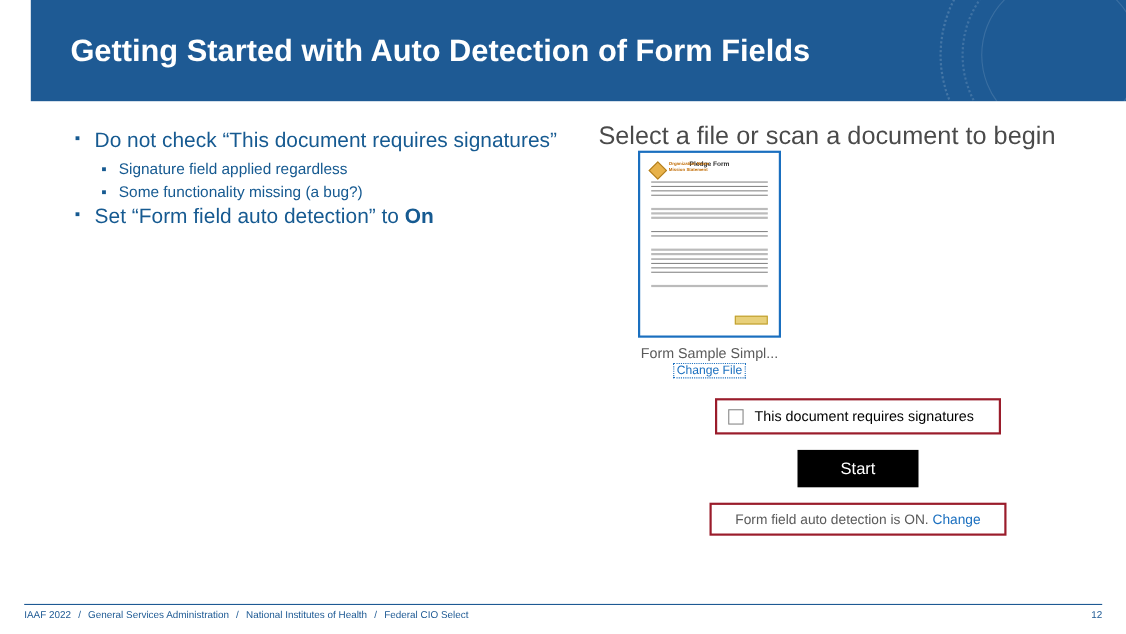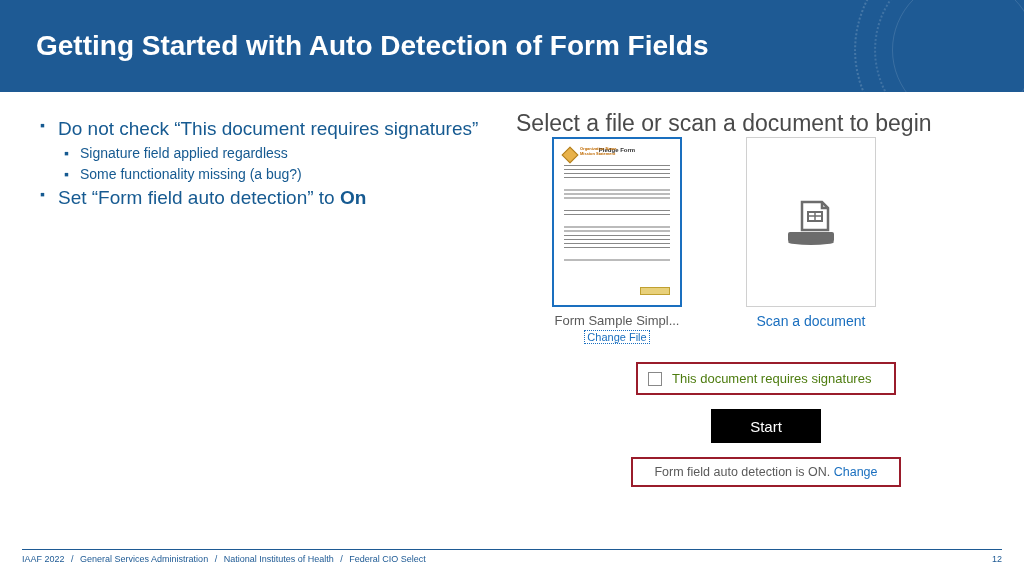--- a/index.html
+++ b/index.html
@@ -1,17 +1,17 @@
 <!DOCTYPE html>
 <html><head>
 <meta charset="utf-8">
 <style>
   * { box-sizing: border-box; margin: 0; padding: 0; }
   html, body { width: 1024px; height: 576px; font-family: Arial, Helvetica, sans-serif; background: #fff; overflow: hidden; }
-  .slide { width: 1024px; height: 576px; position: relative; }
+  .slide { width: 1024px; height: 576px; position: relative; padding-left: 28px; }
   .header { background: #1e5a94; height: 92px; padding: 30px 0 0 36px; position: relative; overflow: hidden; }
   .header-title { color: #fff; font-size: 28px; font-weight: bold; }
   .seal { position: absolute; right: -50px; top: -60px; width: 220px; height: 220px; border-radius: 50%; border: 2px dotted rgba(255,255,255,0.35); opacity: 0.5; }
   .seal::before { content:""; position:absolute; inset:18px; border-radius:50%; border:2px dotted rgba(255,255,255,0.3); }
   .seal::after { content:""; position:absolute; inset:36px; border-radius:50%; border:1px solid rgba(255,255,255,0.25); }
   .body { display: flex; padding: 24px 8px 0 36px; gap: 16px; height: 438px; }
   .left { width: 464px; }
   .bullets { color: #165a91; font-size: 19px; line-height: 1.35; }
   .bullets ul { list-style: none; }
   .bullets li { position: relative; padding-left: 22px; margin-bottom: 2px; }
@@ -29,21 +29,21 @@
   .thumb .logo { width: 12px; height: 12px; background: #e8b24a; transform: rotate(45deg); position: absolute; left: 10px; top: 10px; border: 1px solid #b07d1e; }
   .thumb .tag { position:absolute; left:26px; top:8px; font-size:4px; color:#c06a00; font-weight:bold; }
   .thumb .line { height: 1px; background: #888; margin: 3px 0; }
   .thumb .para { height: 2px; background: #bbb; margin: 2px 0; }
   .thumb .gap { height: 6px; }
   .thumb .yellow { position:absolute; right:10px; bottom:10px; width:30px; height:8px; background:#e8d07a; border:1px solid #c0a030; }
   .tile-label { font-size: 13px; color: #5a5a5a; margin-top: 6px; text-align: center; font-family: "Segoe UI", Arial, sans-serif; }
   .change-file { font-size: 11px; color: #1a6fbf; border: 1px dotted #1a6fbf; padding: 0 2px; margin-top: 2px; cursor: pointer; font-family: "Segoe UI", Arial, sans-serif; }
   .scan-box { width: 130px; height: 170px; border: 1px solid #d0d0d0; display: flex; align-items: center; justify-content: center; background: #fff; }
   .scan-label { color: #1a6fbf; font-size: 14px; margin-top: 6px; font-family: "Segoe UI", Arial, sans-serif; }
-  .checkbox-row { margin: 18px auto 0; width: 260px; border: 2px solid #9a1c2b; padding: 7px 10px; display: flex; align-items: center; gap: 10px; font-size: 13px; color: #4d7c0f; font-family: "Segoe UI", Arial, sans-serif; }
+  .checkbox-row { margin: 18px auto 0; width: 260px; border: 2px solid #9a1c2b; padding: 7px 10px; display: flex; align-items: center; gap: 10px; font-size: 13px; color: #000000; font-family: "Segoe UI", Arial, sans-serif; }
   .cb { width: 14px; height: 14px; border: 1px solid #888; background: #fff; flex-shrink: 0; }
   .start-btn { display: block; margin: 14px auto 0; width: 110px; height: 34px; background: #000000; color: #fff; border: none; font-size: 15px; font-family: "Segoe UI", Arial, sans-serif; cursor: pointer; }
   .auto-row { margin: 14px auto 0; width: 270px; border: 2px solid #9a1c2b; padding: 6px 10px; font-size: 12.5px; color: #5a5a5a; text-align: center; font-family: "Segoe UI", Arial, sans-serif; }
   .auto-row .link { color: #1a6fbf; cursor: pointer; }
   .footer { position: absolute; bottom: 12px; left: 22px; right: 22px; border-top: 1px solid #1e5a94; padding-top: 4px; display: flex; justify-content: space-between; align-items: center; }
   .footer-text { font-size: 9px; color: #1e5a94; }
   .footer-text span.sep { margin: 0 4px; }
   .page-num { font-size: 9px; color: #1e5a94; }
 </style>
 </head>
@@ -101,34 +101,20 @@
               <div class="line"></div>
               <div class="line"></div>
             <div class="gap"></div>
             <div class="para"></div>
             <div class="yellow"></div>
           </div>
           <div class="tile-label">Form Sample Simpl...</div>
           <div class="change-file">Change File</div>
         </div>
 
-        <div class="tile">
-          <div class="scan-box">
-            <svg width="54" height="48" viewBox="0 0 54 48">
-              <rect x="4" y="34" width="46" height="10" rx="2" fill="#6c6c6c"></rect>
-              <ellipse cx="27" cy="44" rx="23" ry="3" fill="#6c6c6c"></ellipse>
-              <path d="M18 4 L38 4 L44 10 L44 32 L18 32 Z" fill="#fff" stroke="#6c6c6c" stroke-width="2.5"></path>
-              <path d="M38 4 L38 10 L44 10" fill="none" stroke="#6c6c6c" stroke-width="2.5"></path>
-              <rect x="24" y="14" width="14" height="9" fill="none" stroke="#6c6c6c" stroke-width="2"></rect>
-              <line x1="24" y1="18" x2="38" y2="18" stroke="#6c6c6c" stroke-width="1.5"></line>
-              <line x1="31" y1="14" x2="31" y2="23" stroke="#6c6c6c" stroke-width="1.5"></line>
-            </svg>
-          </div>
-          <div class="scan-label">Scan a document</div>
-        </div>
       </div>
 
       <div class="checkbox-row">
         <div class="cb"></div>
         <span>This document requires signatures</span>
       </div>
 
       <button class="start-btn">Start</button>
 
       <div class="auto-row">

